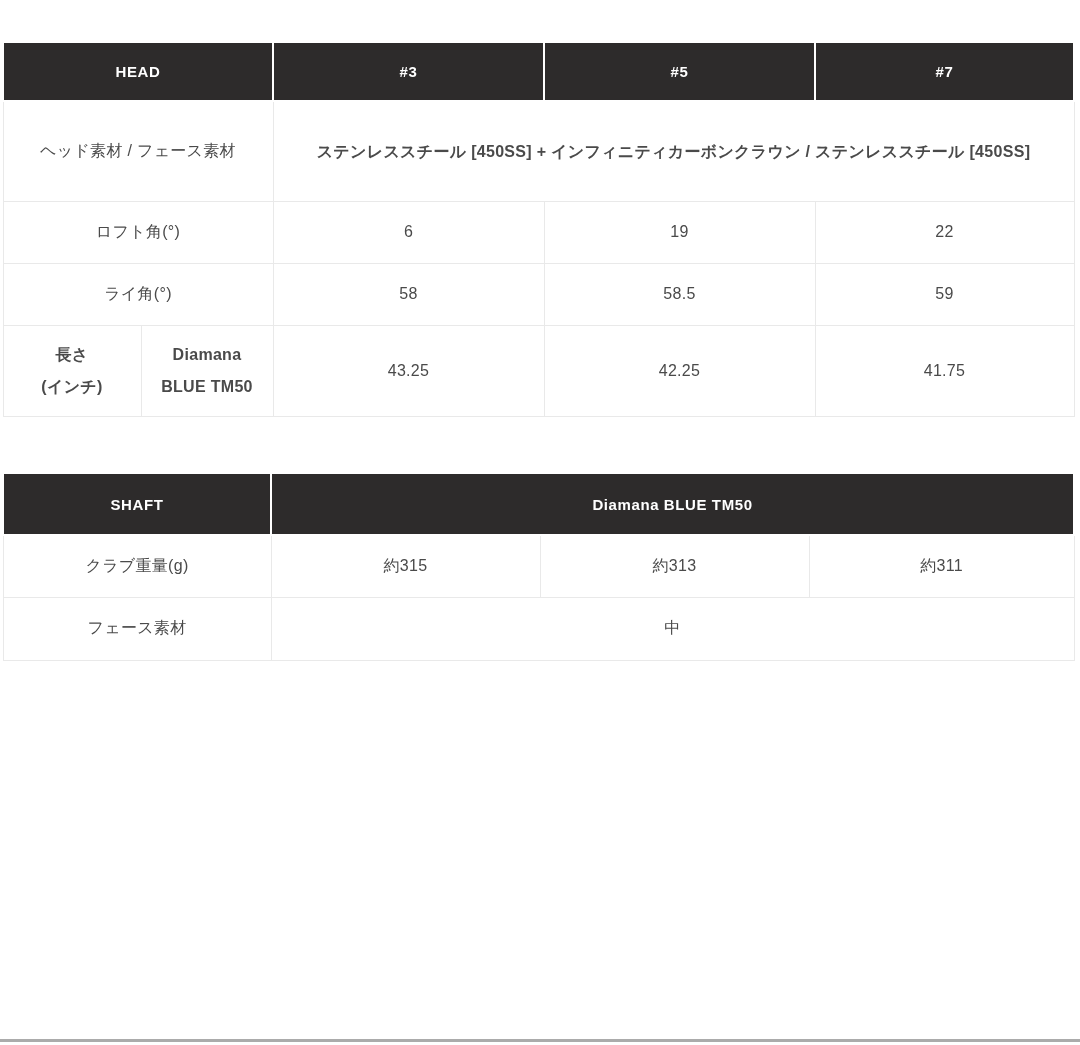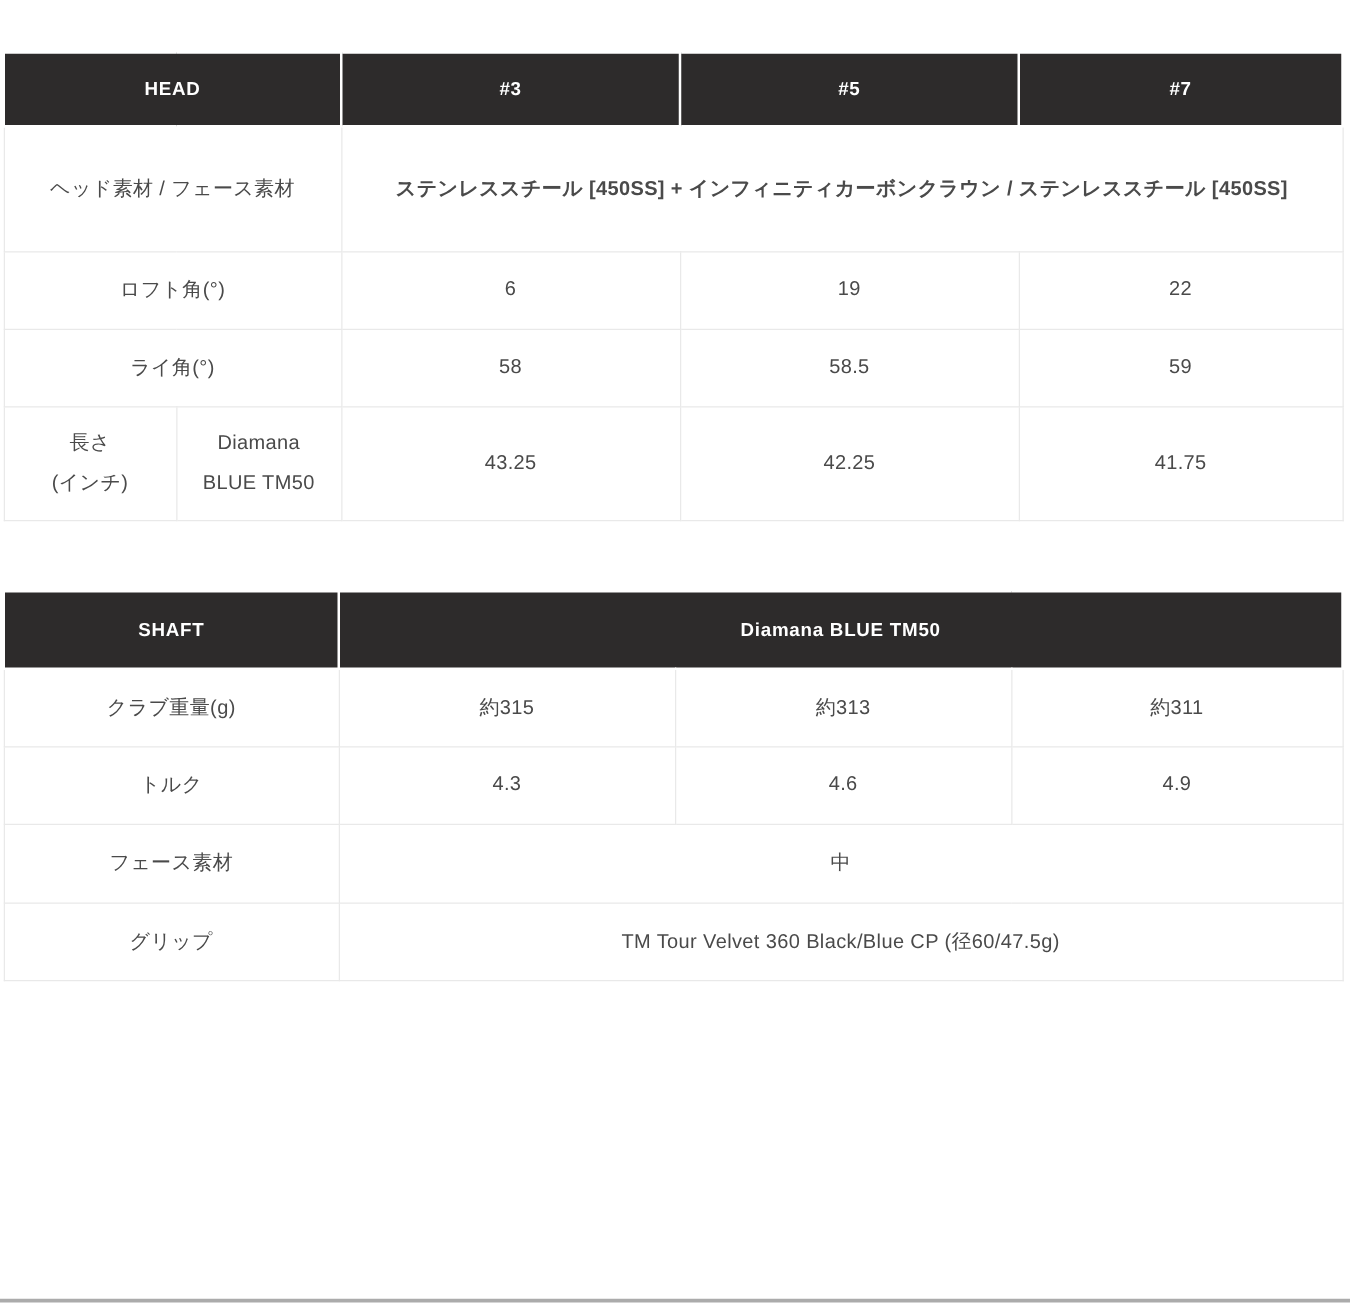--- a/index.html
+++ b/index.html
@@ -45,20 +45,21 @@
     letter-spacing: 0.3px;
   }
   td.material-value {
     padding: 0 36px;
     line-height: 2.45;
     font-weight: bold;
   }
   td.two-line {
     white-space: pre-line;
     line-height: 1.95;
+    font-weight: bold;
   }
   .bottom-line {
     position: absolute;
     left: 0;
     top: 1039px;
     width: 1080px;
     height: 3px;
     background: #ababab;
   }
 </style>
@@ -121,31 +122,21 @@
         <tr style="height:62px">
       <th>SHAFT</th>
       <th colspan="3">Diamana BLUE TM50</th>
     </tr>
     <tr style="height:62px">
       <td>クラブ重量(g)</td>
       <td>約315</td>
       <td>約313</td>
       <td>約311</td>
     </tr>
-    <tr style="height:62px">
-      <td>トルク</td>
-      <td>4.3</td>
-      <td>4.6</td>
-      <td>4.9</td>
-    </tr>
     <tr style="height:63px">
       <td>フェース素材</td>
       <td colspan="3">中</td>
-    </tr>
-    <tr style="height:62px">
-      <td>グリップ</td>
-      <td colspan="3">TM Tour Velvet 360 Black/Blue CP (径60/47.5g)</td>
     </tr>
   </tbody>
     </table>
 
   <div class="bottom-line"></div>
 </div>
 
 </body></html>

